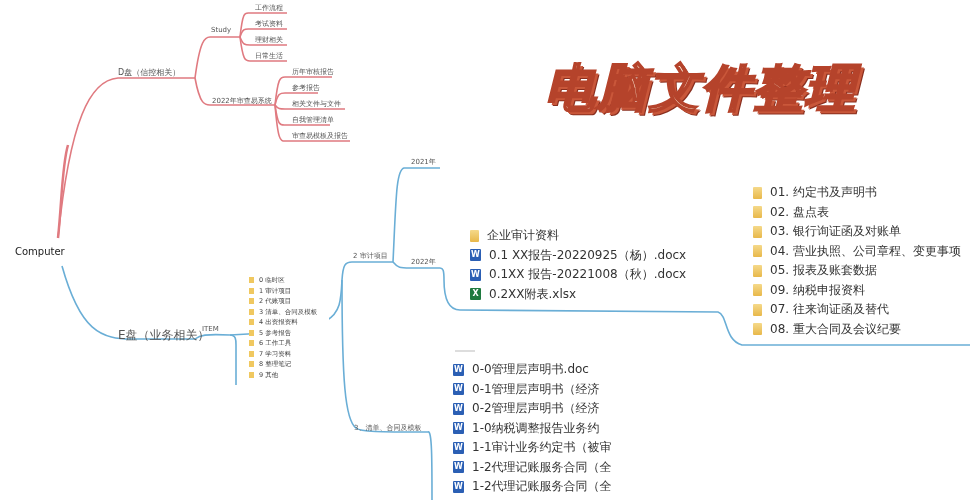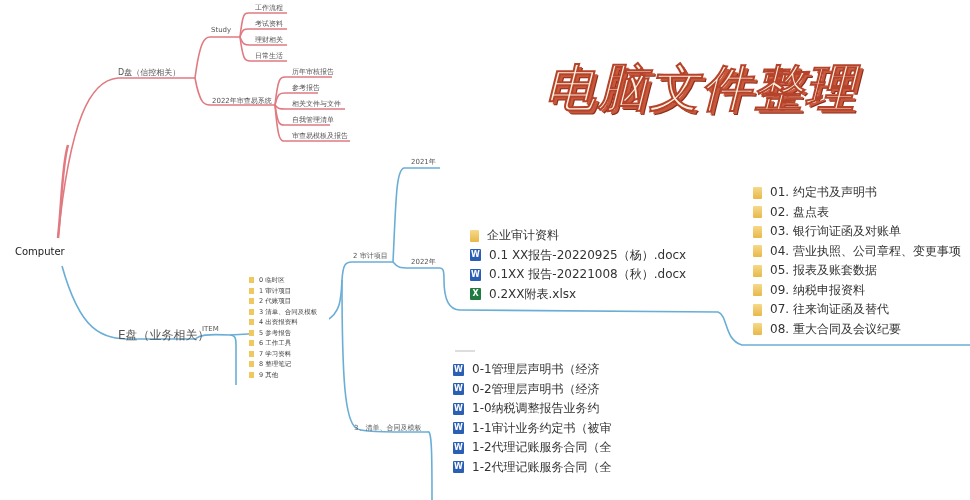--- a/index.html
+++ b/index.html
@@ -1,20 +1,20 @@
 <!DOCTYPE html>
 <html><head>
 <meta charset="utf-8">
 <style>
   html,body{margin:0;padding:0;background:#fff;}
   body{width:970px;height:500px;position:relative;overflow:hidden;font-family:"DejaVu Sans",sans-serif;color:#333;}
   svg.lines{position:absolute;left:0;top:0;}
   .lbl{position:absolute;font-size:7px;color:#555;white-space:nowrap;}
   .root{position:absolute;left:15px;top:246px;font-size:10px;color:#222;}
-  .title{position:absolute;left:545px;top:55px;font-size:50px;font-weight:normal;font-style:italic;color:#fff2de;
+  .title{position:absolute;left:545px;top:55px;font-size:50px;font-weight:bold;font-style:italic;color:#fff2de;
          -webkit-text-stroke:2px #b5432b;text-shadow:3px 3px 0 #c9573a,4px 4px 0 #8a2f1f;letter-spacing:2px;}
   .folder{display:inline-block;width:9px;height:12px;background:linear-gradient(#f5d98a,#e8b84a);border-radius:1px;vertical-align:middle;margin-right:8px;}
   .sfolder{display:inline-block;width:5px;height:6px;background:#f0c860;vertical-align:middle;margin-right:5px;}
   .word{display:inline-block;width:11px;height:12px;background:#2b5fb4;color:#fff;font-size:8px;line-height:12px;text-align:center;border-radius:1px;vertical-align:middle;margin-right:8px;font-weight:bold;}
   .excel{display:inline-block;width:11px;height:12px;background:#1f7a3f;color:#fff;font-size:8px;line-height:12px;text-align:center;border-radius:1px;vertical-align:middle;margin-right:8px;font-weight:bold;}
   .list{position:absolute;margin:0;padding:0;list-style:none;}
   .list li{white-space:nowrap;}
   .rlist li{font-size:12px;height:19.5px;line-height:19.5px;color:#333;}
   .mlist li{font-size:12px;height:19.5px;line-height:19.5px;color:#333;}
   .blist li{font-size:12px;height:19.5px;line-height:19.5px;color:#333;}
@@ -102,19 +102,20 @@
   <li><span class="folder"></span><span>05. 报表及账套数据</span></li>
   <li><span class="folder"></span><span>09. 纳税申报资料</span></li>
   <li><span class="folder"></span><span>07. 往来询证函及替代</span></li>
   <li><span class="folder"></span><span>08. 重大合同及会议纪要</span></li>
 </ul>
 
 <div class="lbl" style="left:354px;top:423px;">3、清单、合同及模板</div>
 
 <div style="position:absolute;left:455px;top:350px;width:20px;height:2px;background:#ddd;"></div>
 <ul class="list blist" style="left:453px;top:360px;width:177px;overflow:hidden;">
+  <li><span class="word">W</span><span>0-0管理层声明书.doc</span></li>
   <li><span class="word">W</span><span>0-1管理层声明书（经济</span></li>
   <li><span class="word">W</span><span>0-2管理层声明书（经济</span></li>
   <li><span class="word">W</span><span>1-0纳税调整报告业务约</span></li>
   <li><span class="word">W</span><span>1-1审计业务约定书（被审</span></li>
   <li><span class="word">W</span><span>1-2代理记账服务合同（全</span></li>
   <li><span class="word">W</span><span>1-2代理记账服务合同（全</span></li>
 </ul>
 
 </body></html>

